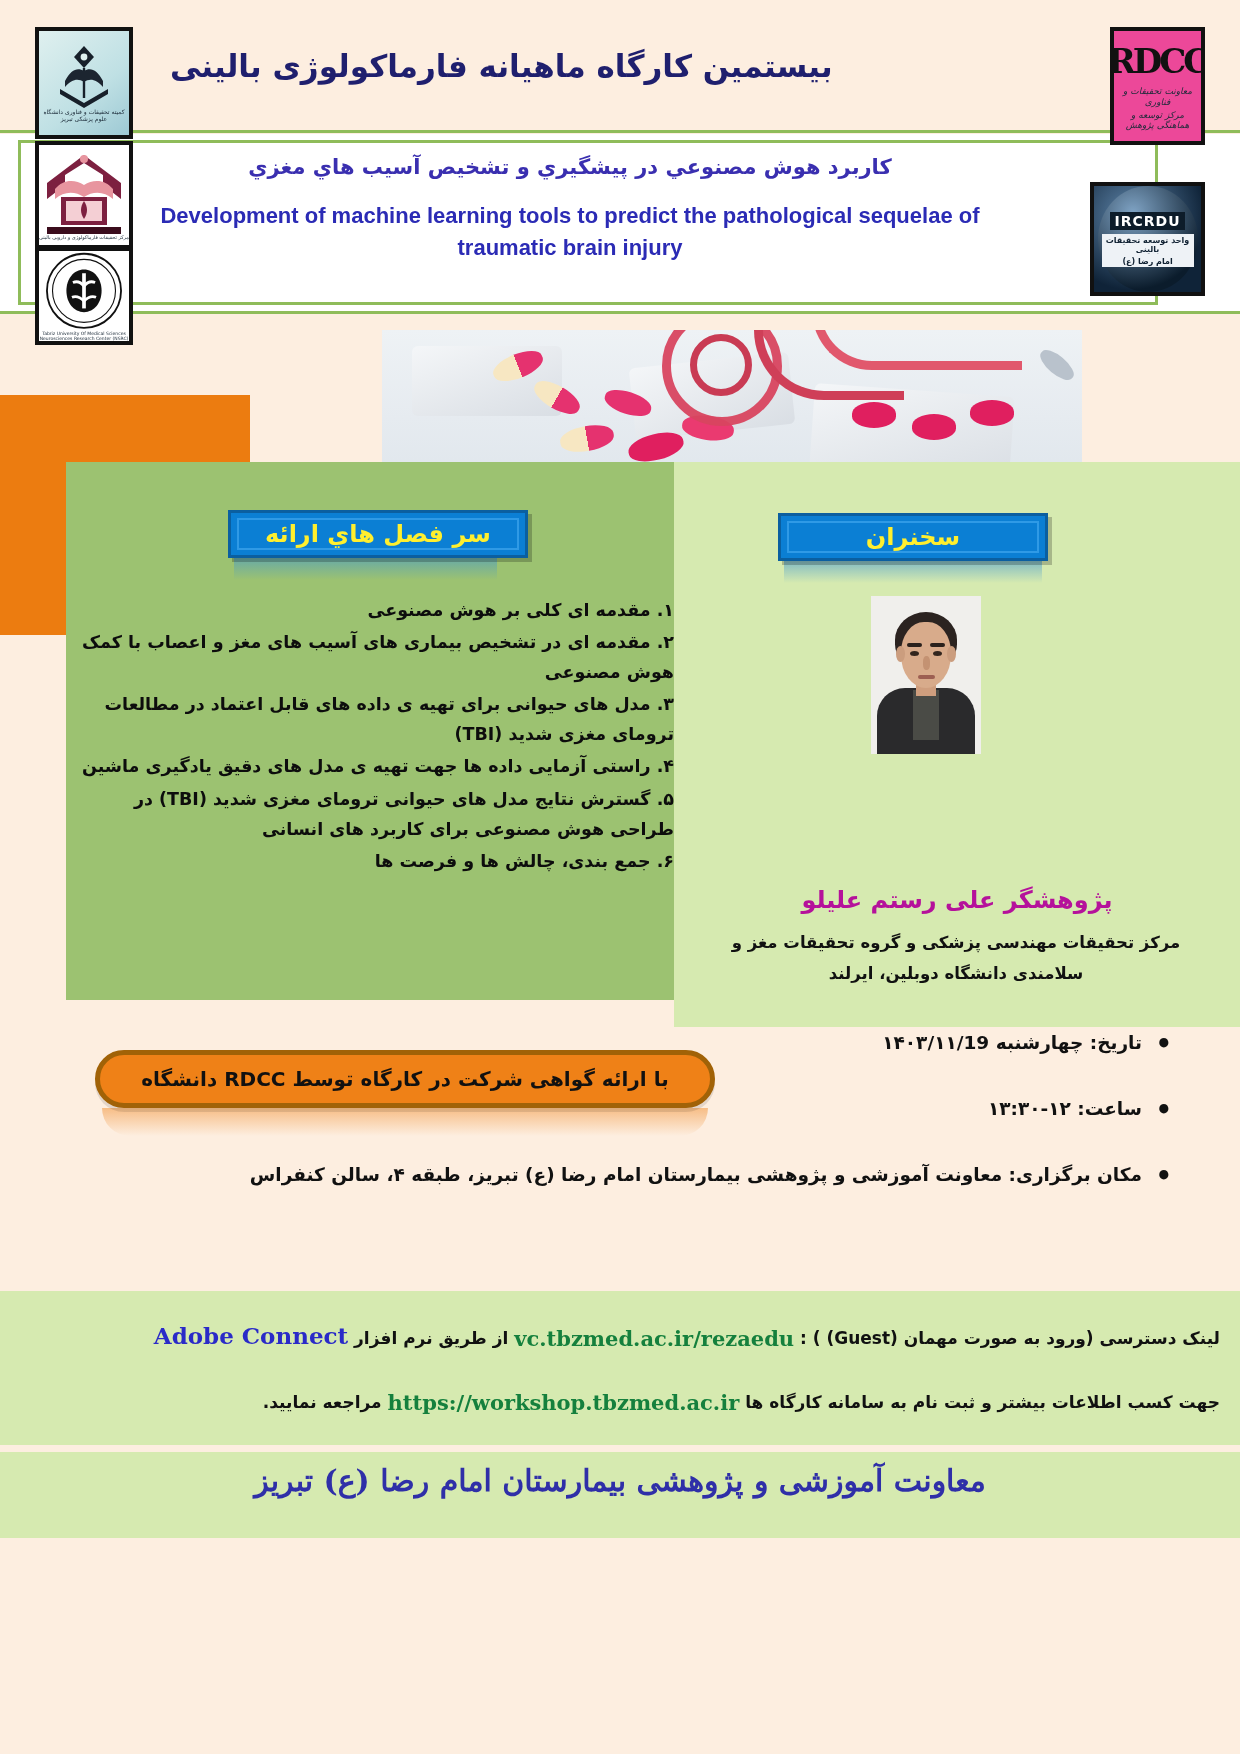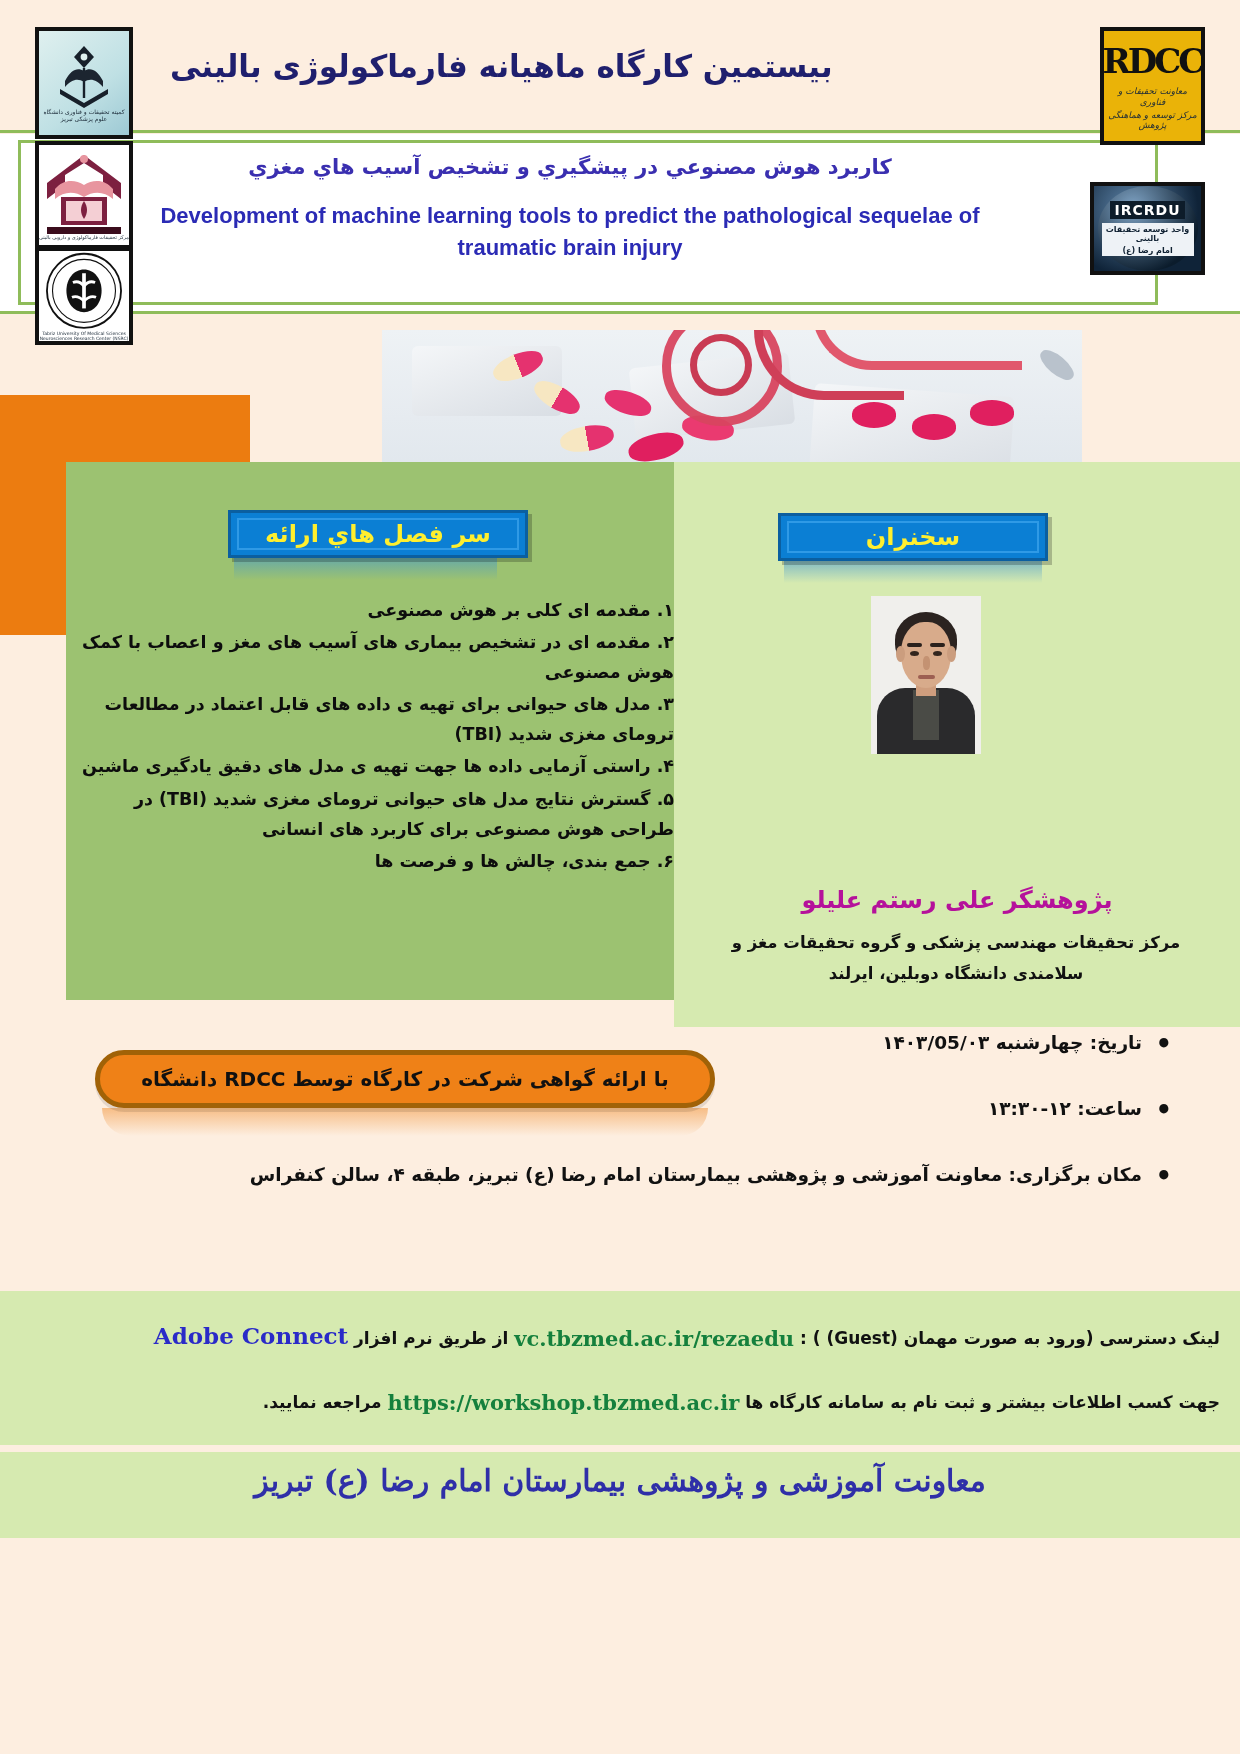--- a/index.html
+++ b/index.html
@@ -26,22 +26,22 @@
     display:flex; flex-direction:column; align-items:center; justify-content:center;
     overflow:hidden;
   }
   .logo-tiny-text { font-size:6px; line-height:1.15; text-align:center; color:#1b2a38; }
 
   #logo-tbz { left:35px; top:27px; width:98px; height:112px;
      background:linear-gradient(140deg,#dff0ef,#bfe0e4 60%,#9dc9d4); }
   #logo-ircrdu-left { left:35px; top:141px; width:98px; height:108px; background:#ffffff; }
   #logo-nsrc { left:35px; top:247px; width:98px; height:98px; background:#ffffff; }
 
-  #logo-rdcc { right:35px; top:27px; width:105px; height:118px; background:#eab308; }
-  #logo-ircrdu { right:35px; top:182px; width:115px; height:93px; background:#ffffff;justify-content:flex-end; }
+  #logo-rdcc { right:35px; top:27px; width:95px; height:118px; background:#ec4899; }
+  #logo-ircrdu { right:35px; top:182px; width:115px; height:114px; background:#ffffff;justify-content:flex-end; }
 
   
   .main-title {
     position:absolute; left:170px; top:48px; width:790px;
     text-align:left; font-size:31px; font-weight:bold; color:#1f1f6e;
     font-family:"DejaVu Sans",sans-serif; direction:rtl;
   }
   .subtitle-box {
     position:absolute; left:18px; top:140px; width:1140px; height:165px;
     border:3px solid #8fbc5a; background:#ffffff;
@@ -352,21 +352,21 @@
   <div class="sp-eye-l"></div>
     <div class="sp-eye-r"></div>
   <div class="sp-nose"></div>
   <div class="sp-mouth"></div>
 </div>
 
 <div class="speaker-name">پژوهشگر علی رستم علیلو</div>
 <div class="speaker-affil">مرکز تحقیقات مهندسی پزشکی و گروه تحقیقات مغز و سلامندی دانشگاه دوبلین، ایرلند</div>
 
 <ul class="event-list">
-  <li>تاریخ: چهارشنبه  ۱۴۰۳/05/۰۳</li>
+  <li>تاریخ: چهارشنبه  ۱۴۰۳/۱۱/19</li>
   <li>ساعت: ۱۲-۱۳:۳۰</li>
   <li>مکان برگزاری: معاونت آموزشی و پژوهشی بیمارستان امام رضا (ع) تبریز، طبقه ۴، سالن کنفراس</li>
 </ul>
 
 <div class="cert-reflect"></div>
 <div class="cert-capsule">
   <span>با ارائه گواهی شرکت در کارگاه توسط  RDCC  دانشگاه</span>
 </div>
 
 <div class="band-green" id="band-links"></div>

